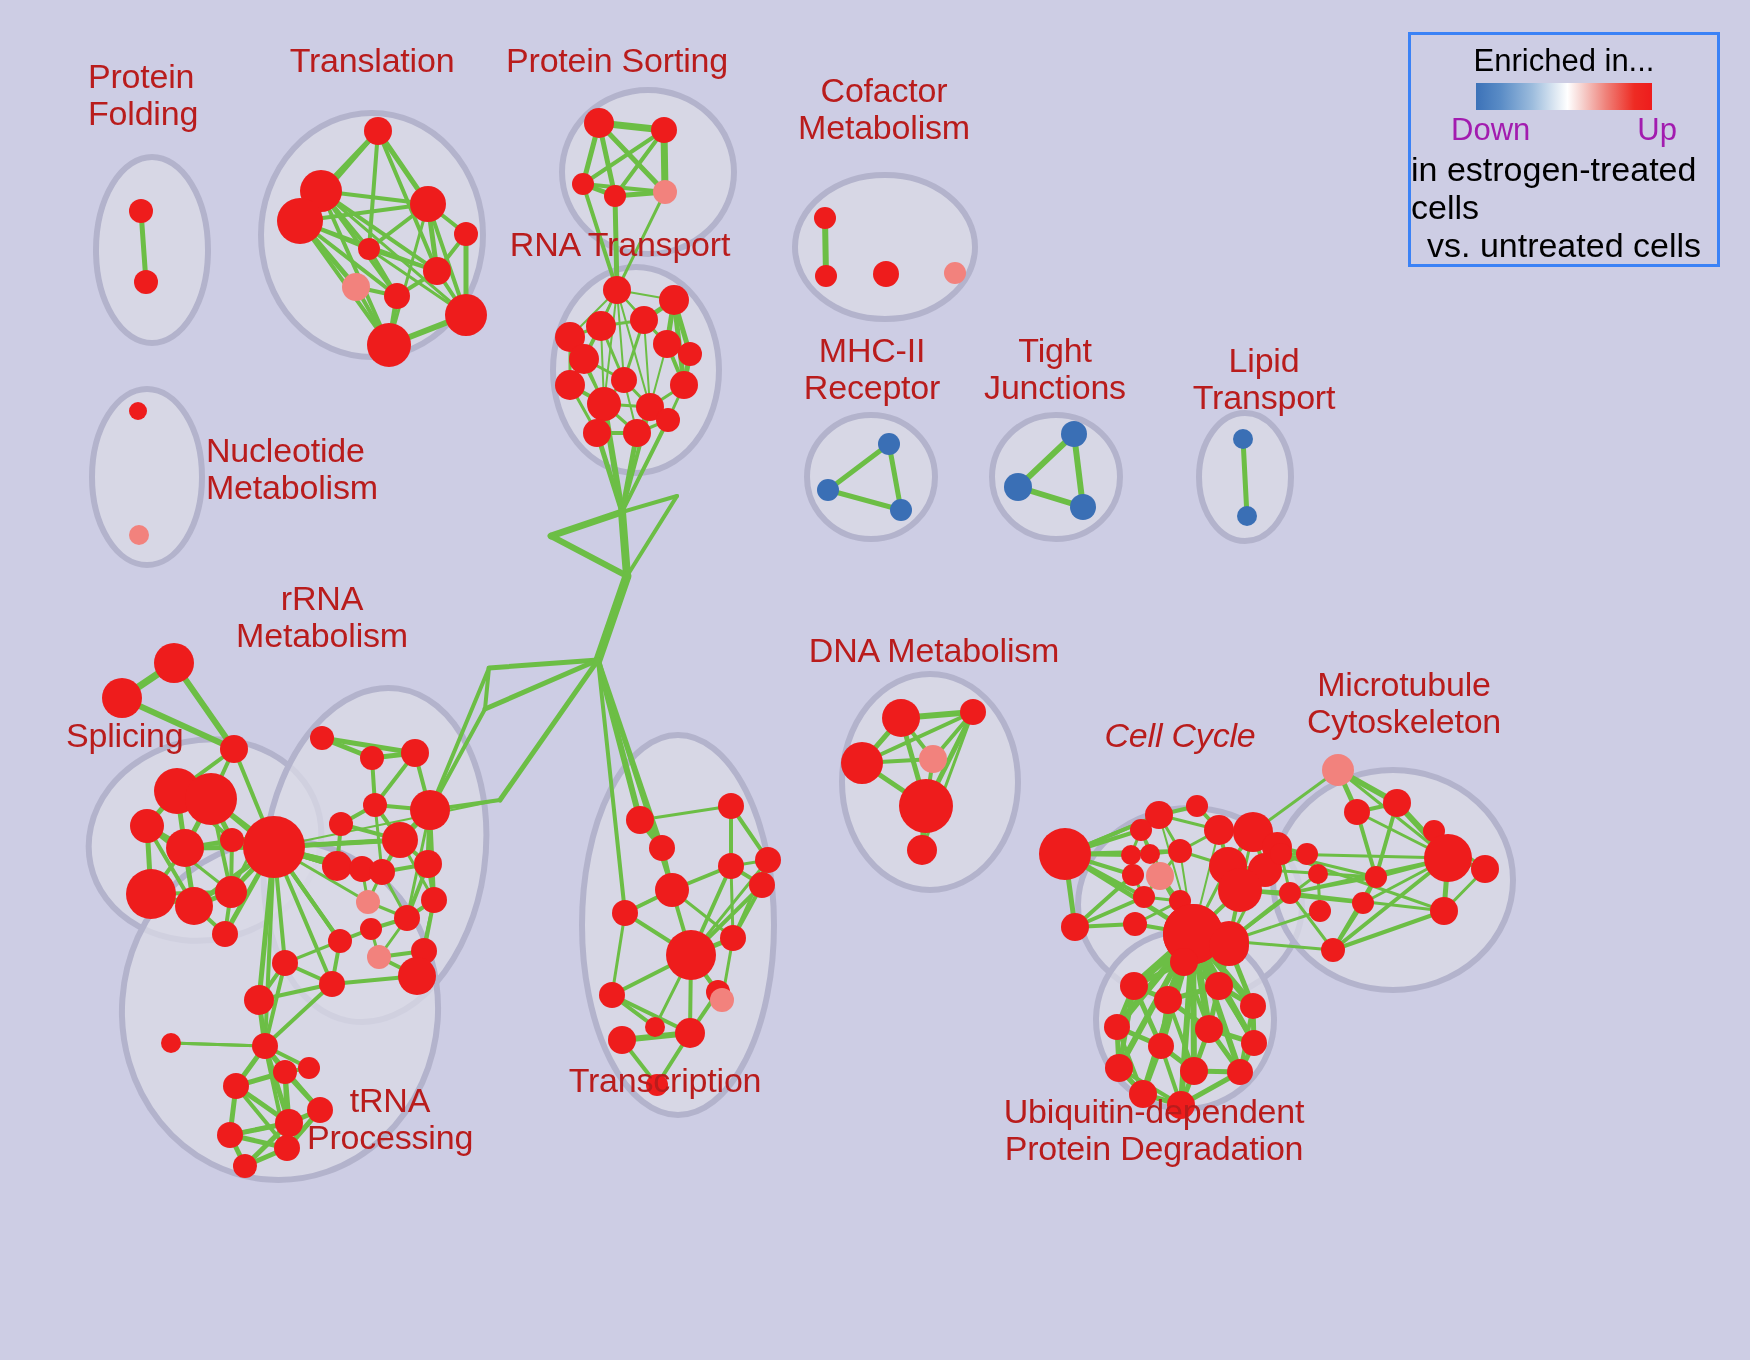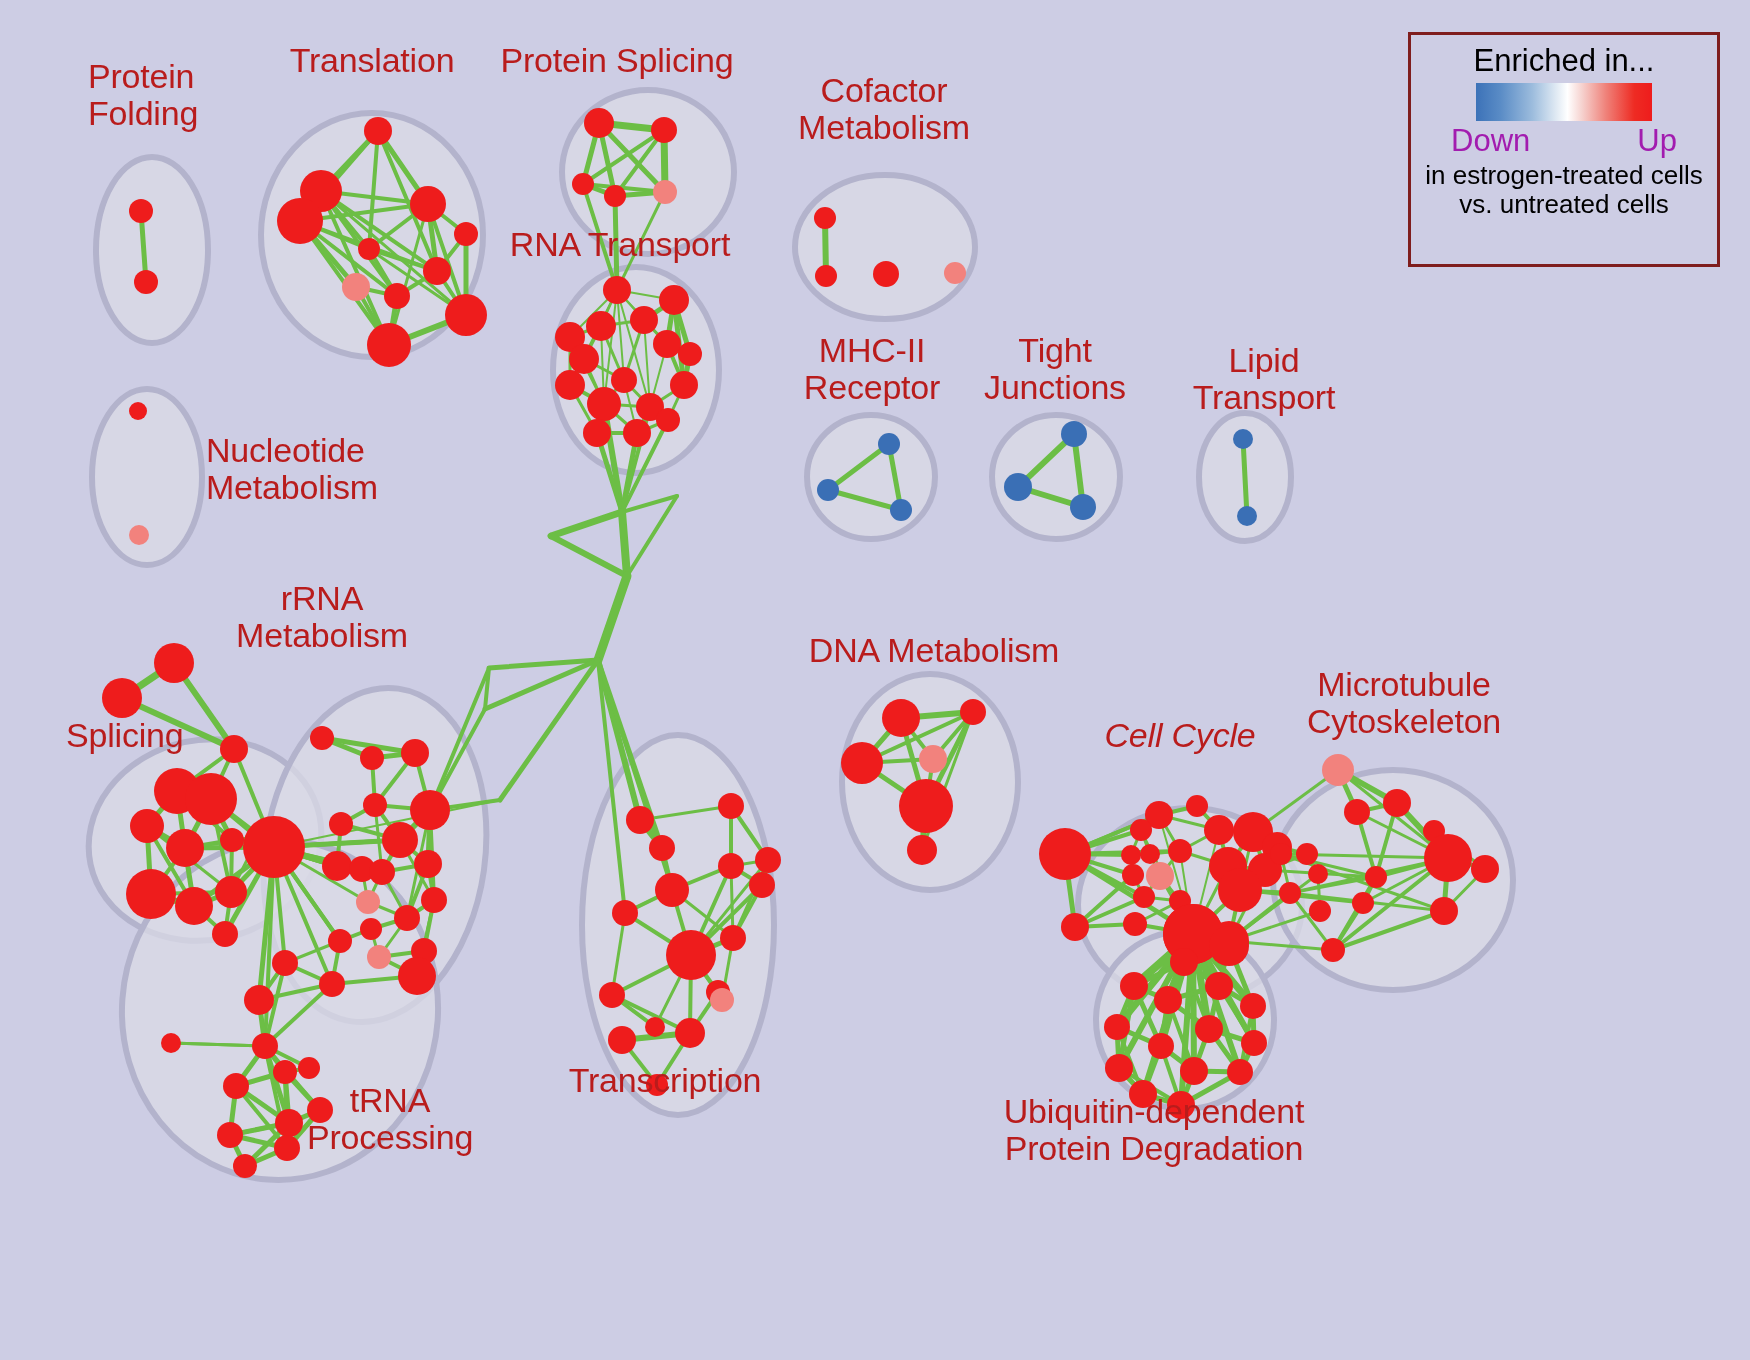--- a/index.html
+++ b/index.html
@@ -34,21 +34,21 @@
   .lbl-left   { text-align: left; }
 
   
   #legend {
     position: absolute;
     left: 1408px;
     top: 32px;
     width: 312px;
     height: 235px;
     background: #cdcde4;
-    border: 3px solid #7f1d1d;
+    border: 3px solid #3b82f6;
     box-sizing: border-box;
     display: flex;
     flex-direction: column;
     align-items: center;
     padding-top: 8px;
   }
   #legend-title {
     font-size: 31px;
     color: #000;
     margin-bottom: 4px;
@@ -62,21 +62,21 @@
   }
   #legend-ends {
     width: 226px;
     display: flex;
     justify-content: space-between;
     font-size: 31px;
     color: #a21caf;
     margin-top: 2px;
   }
   #legend-sub1, #legend-sub2 {
-    font-size: 26px;
+    font-size: 34px;
     color: #000;
     line-height: 1.12;
   }
   #legend-sub1 { margin-top: 2px; }
 </style>
 </head>
 <body>
 
 <div id="figure">
 
@@ -719,21 +719,21 @@
         <circle cx="1194" cy="1071" r="14" fill="#ee1c1c"></circle>
         <circle cx="1240" cy="1072" r="13" fill="#ee1c1c"></circle>
         <circle cx="1181" cy="1105" r="14" fill="#ee1c1c"></circle>
       </g>
   </svg>
 
   <div id="labels-layer">
       <div class="cluster-label lbl-left" style="left: 88px; top: 58px;">Protein
 Folding</div>
       <div class="cluster-label lbl-center" style="left: 372px; top: 42px;">Translation</div>
-      <div class="cluster-label lbl-center" style="left: 617px; top: 42px;">Protein Splicing</div>
+      <div class="cluster-label lbl-center" style="left: 617px; top: 42px;">Protein Sorting</div>
       <div class="cluster-label lbl-center" style="left: 620px; top: 226px;">RNA Transport</div>
       <div class="cluster-label lbl-center" style="left: 884px; top: 72px;">Cofactor
 Metabolism</div>
       <div class="cluster-label lbl-left" style="left: 206px; top: 432px;">Nucleotide
 Metabolism</div>
       <div class="cluster-label lbl-center" style="left: 872px; top: 332px;">MHC-II
 Receptor</div>
       <div class="cluster-label lbl-center" style="left: 1055px; top: 332px;">Tight
 Junctions</div>
       <div class="cluster-label lbl-center" style="left: 1243px; top: 342px; margin-left: 21px;">Lipid

